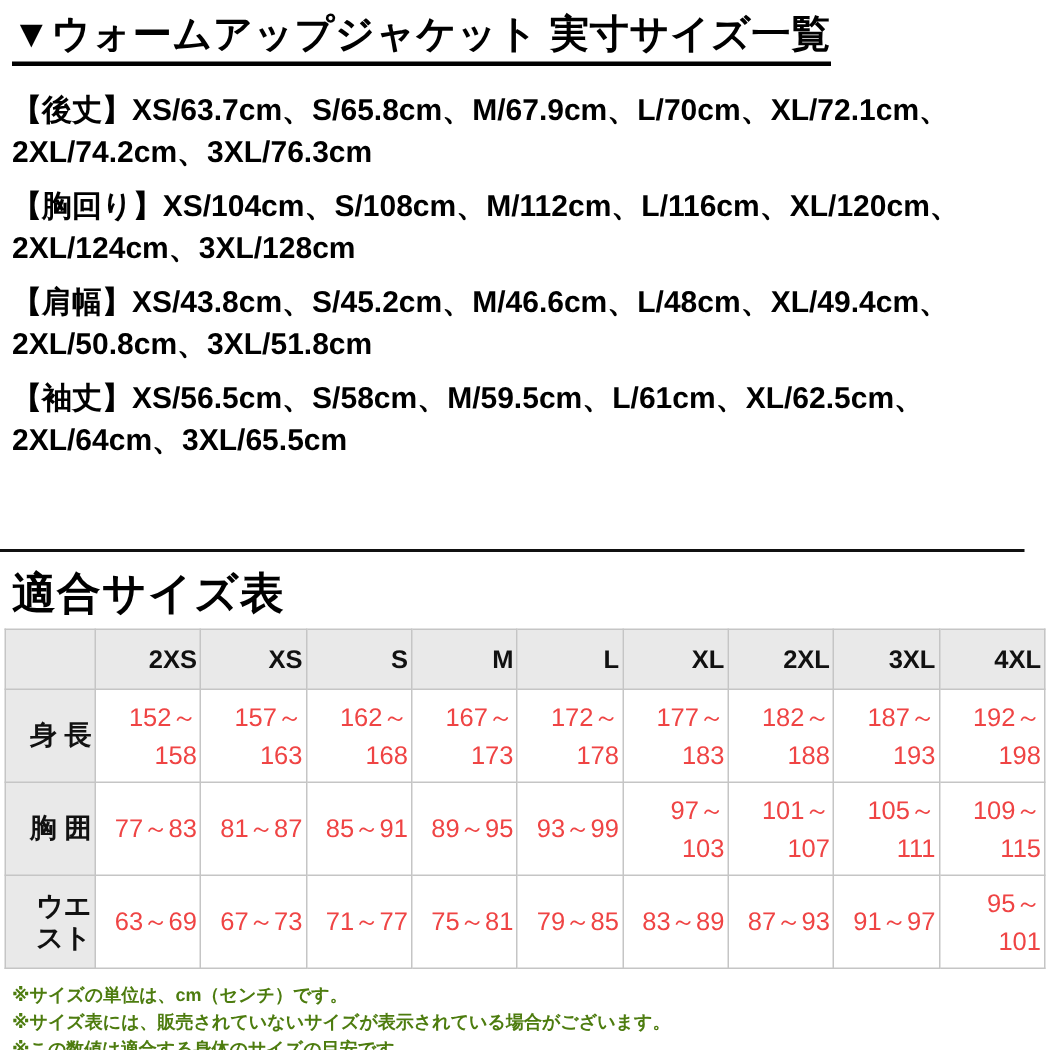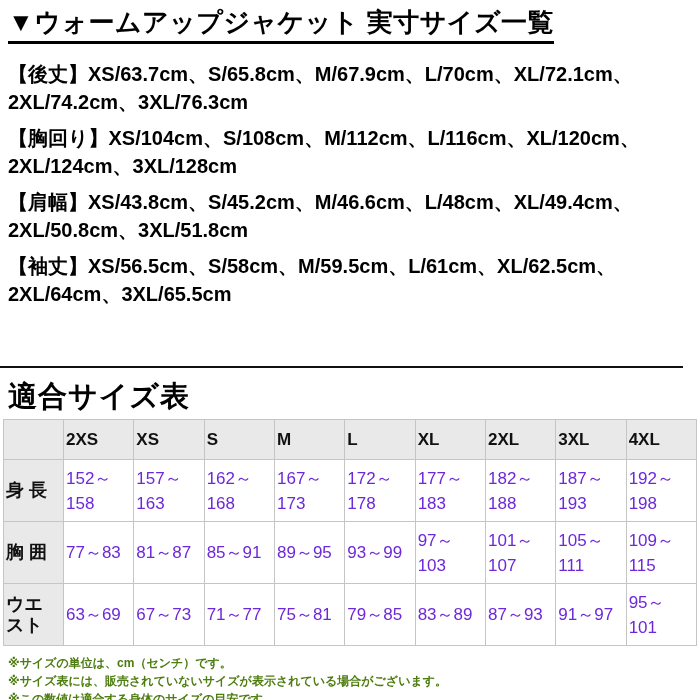--- a/index.html
+++ b/index.html
@@ -56,21 +56,21 @@
   
   table.fit-table {
     border-collapse: collapse;
     table-layout: fixed;
     width: 694px;
     margin-left: -5px;
   }
   table.fit-table th,
   table.fit-table td {
     border: 1px solid #c5c5c5;
-    text-align: left;
+    text-align: right;
     vertical-align: middle;
     padding: 0 2px;
   }
   table.fit-table thead th {
     background: #e9e9e9;
     height: 39px;
     font-size: 17px;
     font-weight: bold;
     color: #111111;
   }
@@ -80,21 +80,21 @@
     font-size: 18px;
     font-weight: bold;
     line-height: 21px;
     white-space: pre-line;
     color: #111111;
   }
   table.fit-table tbody td {
     height: 61px;
     font-size: 17px;
     font-weight: normal;
-    color: #6d28d9;
+    color: #ef4444;
     line-height: 25px;
     white-space: pre-line;
     margin-left: 30px;
   }
   
   .notes { margin-top: 8px; }
   .notes p {
     margin: 0;
     font-size: 12px;
     font-weight: bold;

